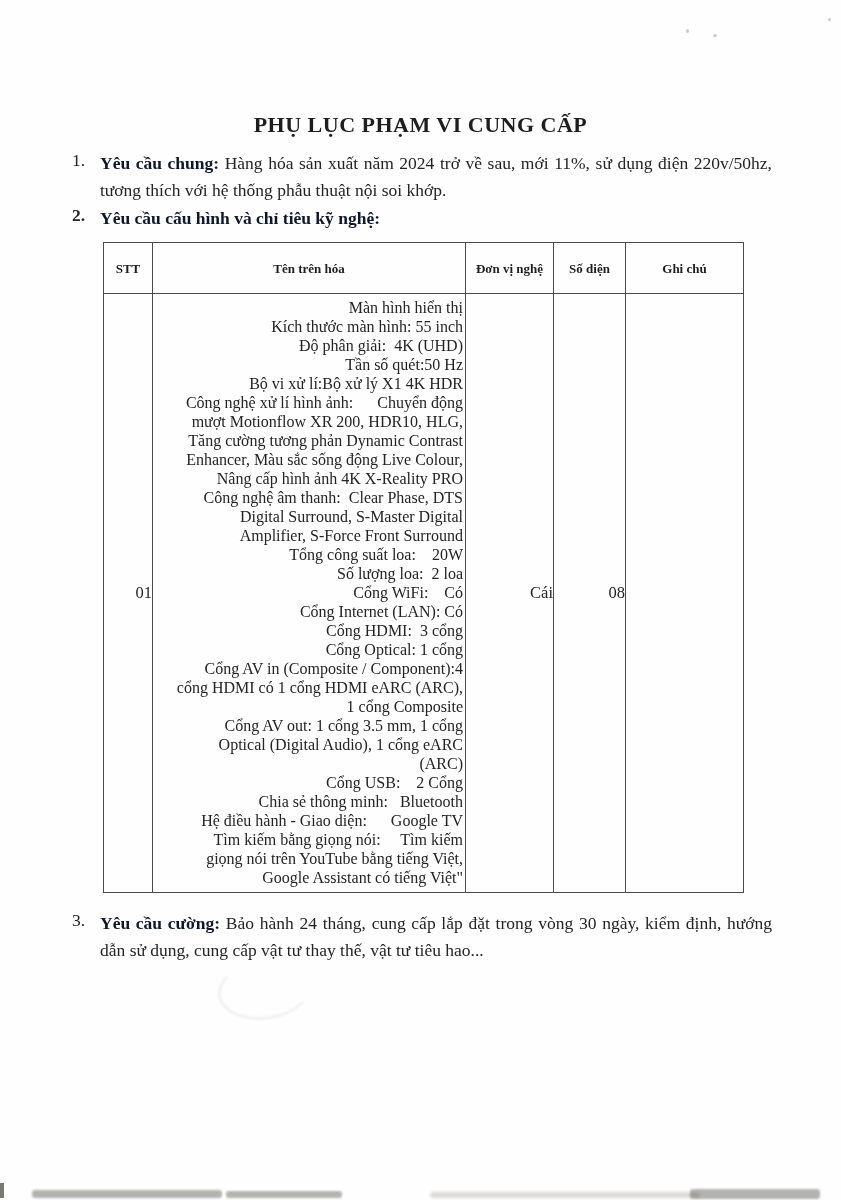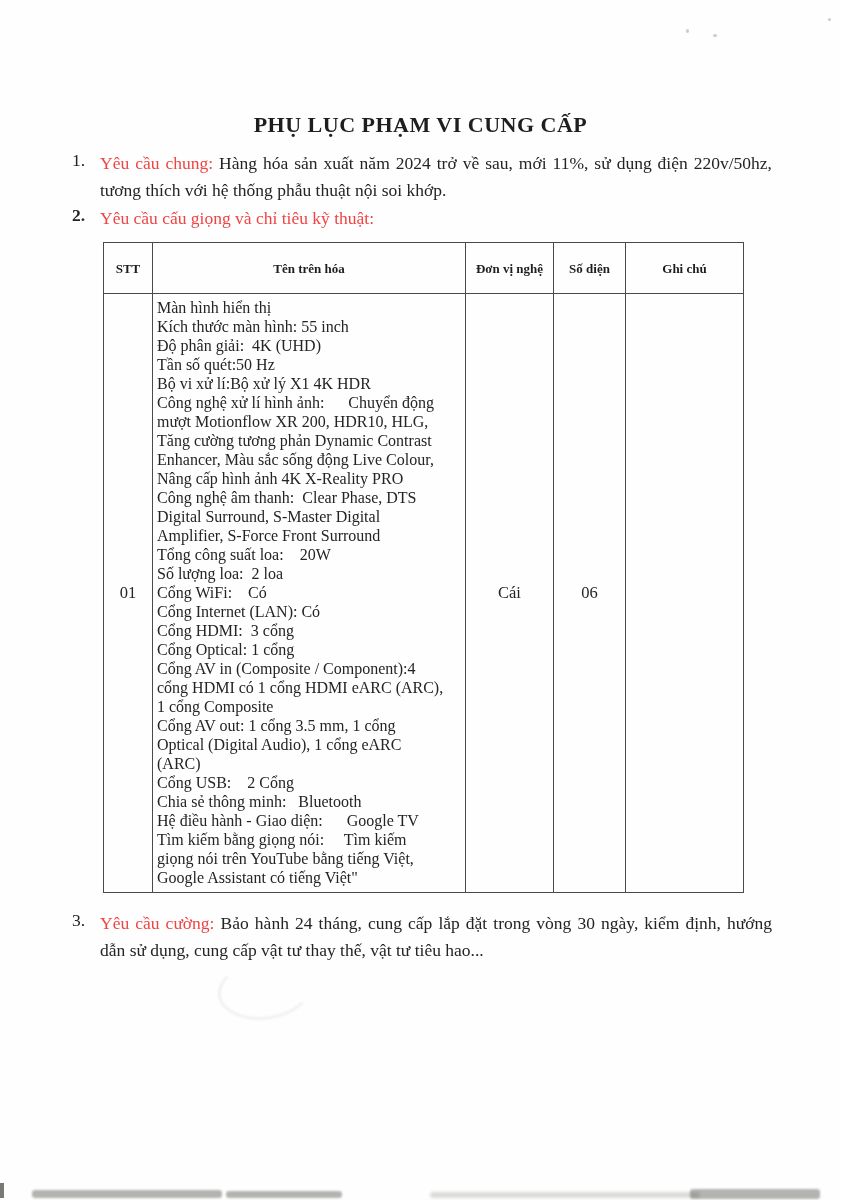--- a/index.html
+++ b/index.html
@@ -37,21 +37,21 @@
     font-size:17.5px;
     color:#242424;
   }
   .item-body{
     margin-left:28px;
     font-size:17.5px;
     line-height:27px;
     text-align:justify;
     color:#242424;
   }
-  .item-label{font-weight:normal;color:#ef4444;}
+  .item-label{font-weight:bold;color:#0f172a;}
   .bold-number .item-number{font-weight:bold;}
   #item-1{top:150px;}
   #item-2{top:205px;}
   #item-3{top:910px;}
   
   table.spec-table{
     position:absolute;
     top:242px;left:103px;
     width:640px;
     border-collapse:collapse;
@@ -67,27 +67,27 @@
     height:50px;
     font-size:13px;
     font-weight:bold;
     text-align:center;
     vertical-align:middle;
     line-height:21px;
     color:#1e1e1e;
   }
   .spec-table td{
     vertical-align:middle;
-    text-align:center;
+    text-align:right;
     font-size:16.5px;
   }
   td.cell-description{
     vertical-align:top;
-    text-align:left;
-    padding:4px 2px 4px 4px;
+    text-align:right;
+    padding:4px 2px 4px 22px;
     font-size:16px;
     line-height:19px;
     white-space:pre;
     overflow:hidden;
     height:590px;
   }
   
   .artifact{position:absolute;pointer-events:none;}
   .smudge{
     background:#5a5951;
@@ -129,21 +129,21 @@
 
   <div class="doc-title">PHỤ LỤC PHẠM VI CUNG CẤP</div>
 
   <div class="list-item" id="item-1">
     <span class="item-number">1.</span>
     <div class="item-body"><span class="item-label">Yêu cầu chung:</span><span> Hàng hóa sản xuất năm 2024 trở về sau, mới 11%, sử dụng điện 220v/50hz, tương thích với hệ thống phẫu thuật nội soi khớp.</span></div>
   </div>
 
   <div class="list-item bold-number" id="item-2">
     <span class="item-number">2.</span>
-    <div class="item-body"><span class="item-label">Yêu cầu cấu giọng và chỉ tiêu kỹ thuật:</span><span></span></div>
+    <div class="item-body"><span class="item-label">Yêu cầu cấu hình và chỉ tiêu kỹ nghệ:</span><span></span></div>
   </div>
 
   <table class="spec-table">
     <colgroup>
       <col style="width:49px">
       <col style="width:313px">
       <col style="width:88px">
       <col style="width:72px">
       <col style="width:118px">
     </colgroup>
@@ -184,21 +184,21 @@
 Cổng AV out: 1 cổng 3.5 mm, 1 cổng
 Optical (Digital Audio), 1 cổng eARC
 (ARC)
 Cổng USB:    2 Cổng
 Chia sẻ thông minh:   Bluetooth
 Hệ điều hành - Giao diện:      Google TV
 Tìm kiếm bằng giọng nói:     Tìm kiếm
 giọng nói trên YouTube bằng tiếng Việt,
 Google Assistant có tiếng Việt"</td>
         <td class="cell-unit">Cái</td>
-        <td class="cell-quantity">06</td>
+        <td class="cell-quantity">08</td>
         <td class="cell-note"></td>
       </tr>
     </tbody>
   </table>
 
   <div class="list-item" id="item-3">
     <span class="item-number">3.</span>
     <div class="item-body"><span class="item-label">Yêu cầu cường:</span><span> Bảo hành 24 tháng, cung cấp lắp đặt trong vòng 30 ngày, kiểm định, hướng dẫn sử dụng, cung cấp vật tư thay thế, vật tư tiêu hao...</span></div>
   </div>
 

